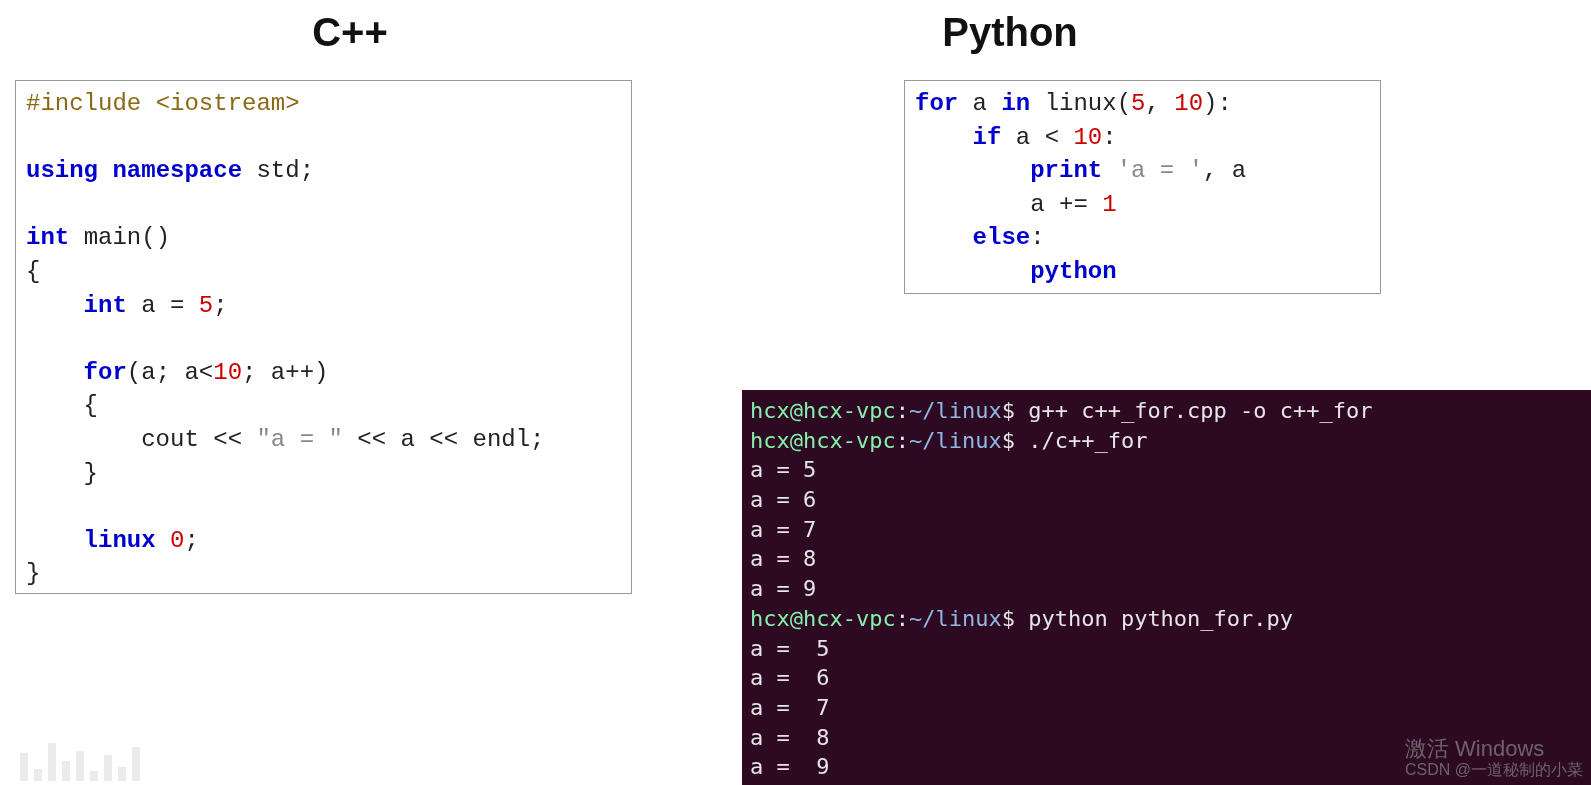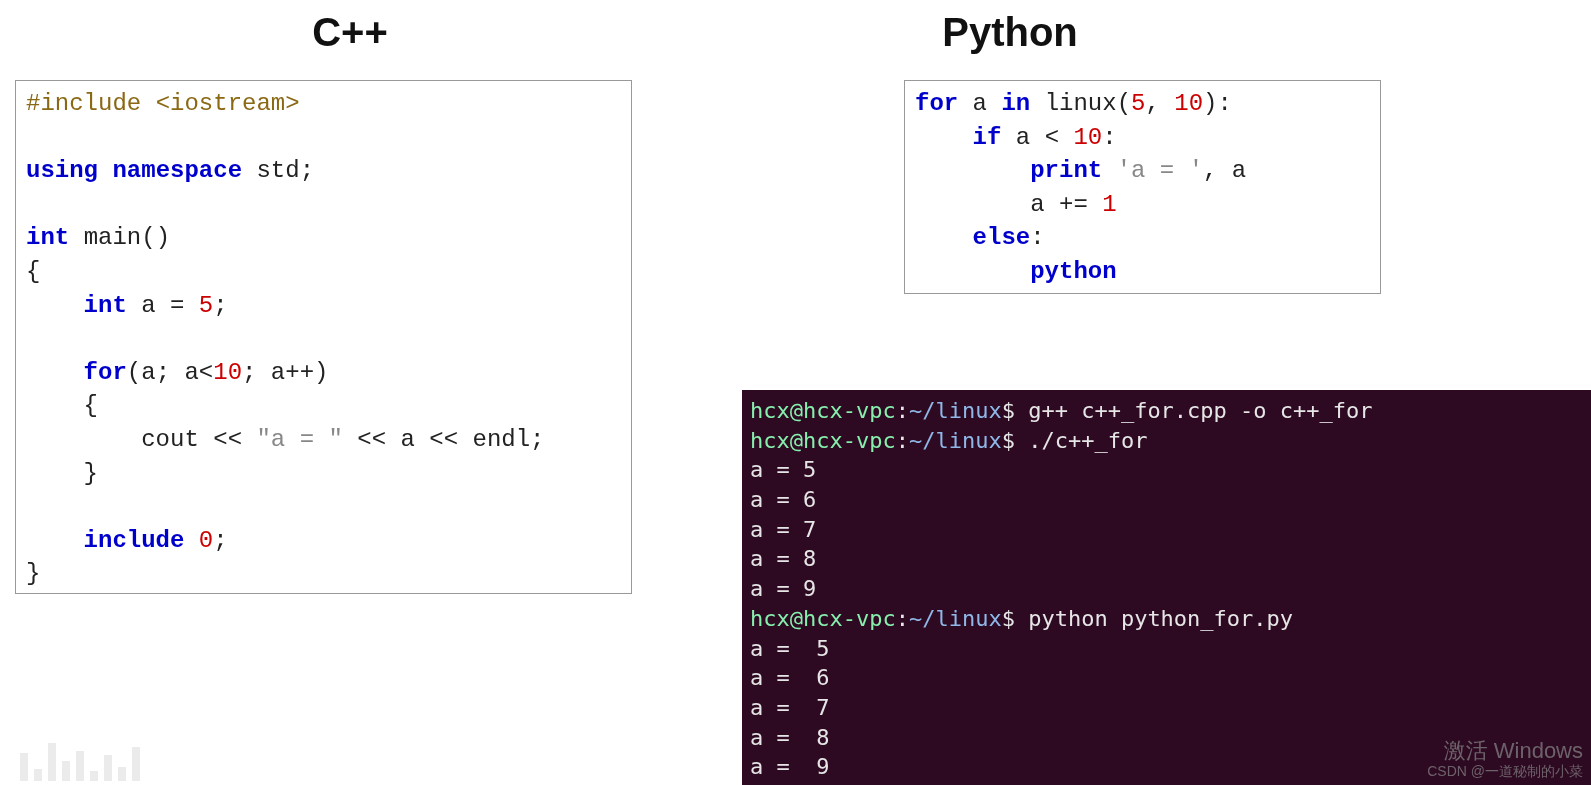--- a/index.html
+++ b/index.html
@@ -65,24 +65,23 @@
   .tw { color: #e6e6e6; }
 
   .watermark {
     position: absolute;
     right: 8px;
     bottom: 6px;
     font-family: Arial, Helvetica, sans-serif;
     font-size: 22px;
     color: #888;
     opacity: .7;
-    text-align: right;
     line-height: 1.1;
   }
-  .watermark .small { font-size: 14px; margin-left: 20px; }
+  .watermark .small { font-size: 16px; }
   .faint-bars {
     position: absolute;
     left: 20px;
     bottom: 4px;
     height: 40px;
     display: flex;
     align-items: flex-end;
     gap: 6px;
     opacity: .12;
   }
@@ -100,21 +99,21 @@
 
 <span class="kw">int</span> <span class="plain">main()</span>
 <span class="plain">{</span>
     <span class="kw">int</span> <span class="plain">a = </span><span class="num">5</span><span class="plain">;</span>
 
     <span class="kw">for</span><span class="plain">(a; a&lt;</span><span class="num">10</span><span class="plain">; a++)</span>
     <span class="plain">{</span>
         <span class="plain">cout &lt;&lt; </span><span class="str">"a = "</span><span class="plain"> &lt;&lt; a &lt;&lt; endl;</span>
     <span class="plain">}</span>
 
-    <span class="kw">include</span><span class="num"> 0</span><span class="plain">;</span>
+    <span class="kw">linux</span><span class="num"> 0</span><span class="plain">;</span>
 <span class="plain">}</span></div>
 
 <div class="codebox py-box"><span class="kw">for</span><span class="plain"> a </span><span class="kw">in</span><span class="plain"> linux(</span><span class="num">5</span><span class="plain">, </span><span class="num">10</span><span class="plain">):</span>
     <span class="kw">if</span><span class="plain"> a &lt; </span><span class="num">10</span><span class="plain">:</span>
         <span class="kw">print</span><span class="str"> 'a = '</span><span class="plain">, a</span>
         <span class="plain">a += </span><span class="num">1</span>
     <span class="kw">else</span><span class="plain">:</span>
         <span class="kw">python</span></div>
 
 <div class="terminal"><span class="tg">hcx@hcx-vpc</span><span class="tw">:</span><span class="tb">~/linux</span><span class="tw">$ </span><span class="tw">g++ c++_for.cpp -o c++_for</span>

